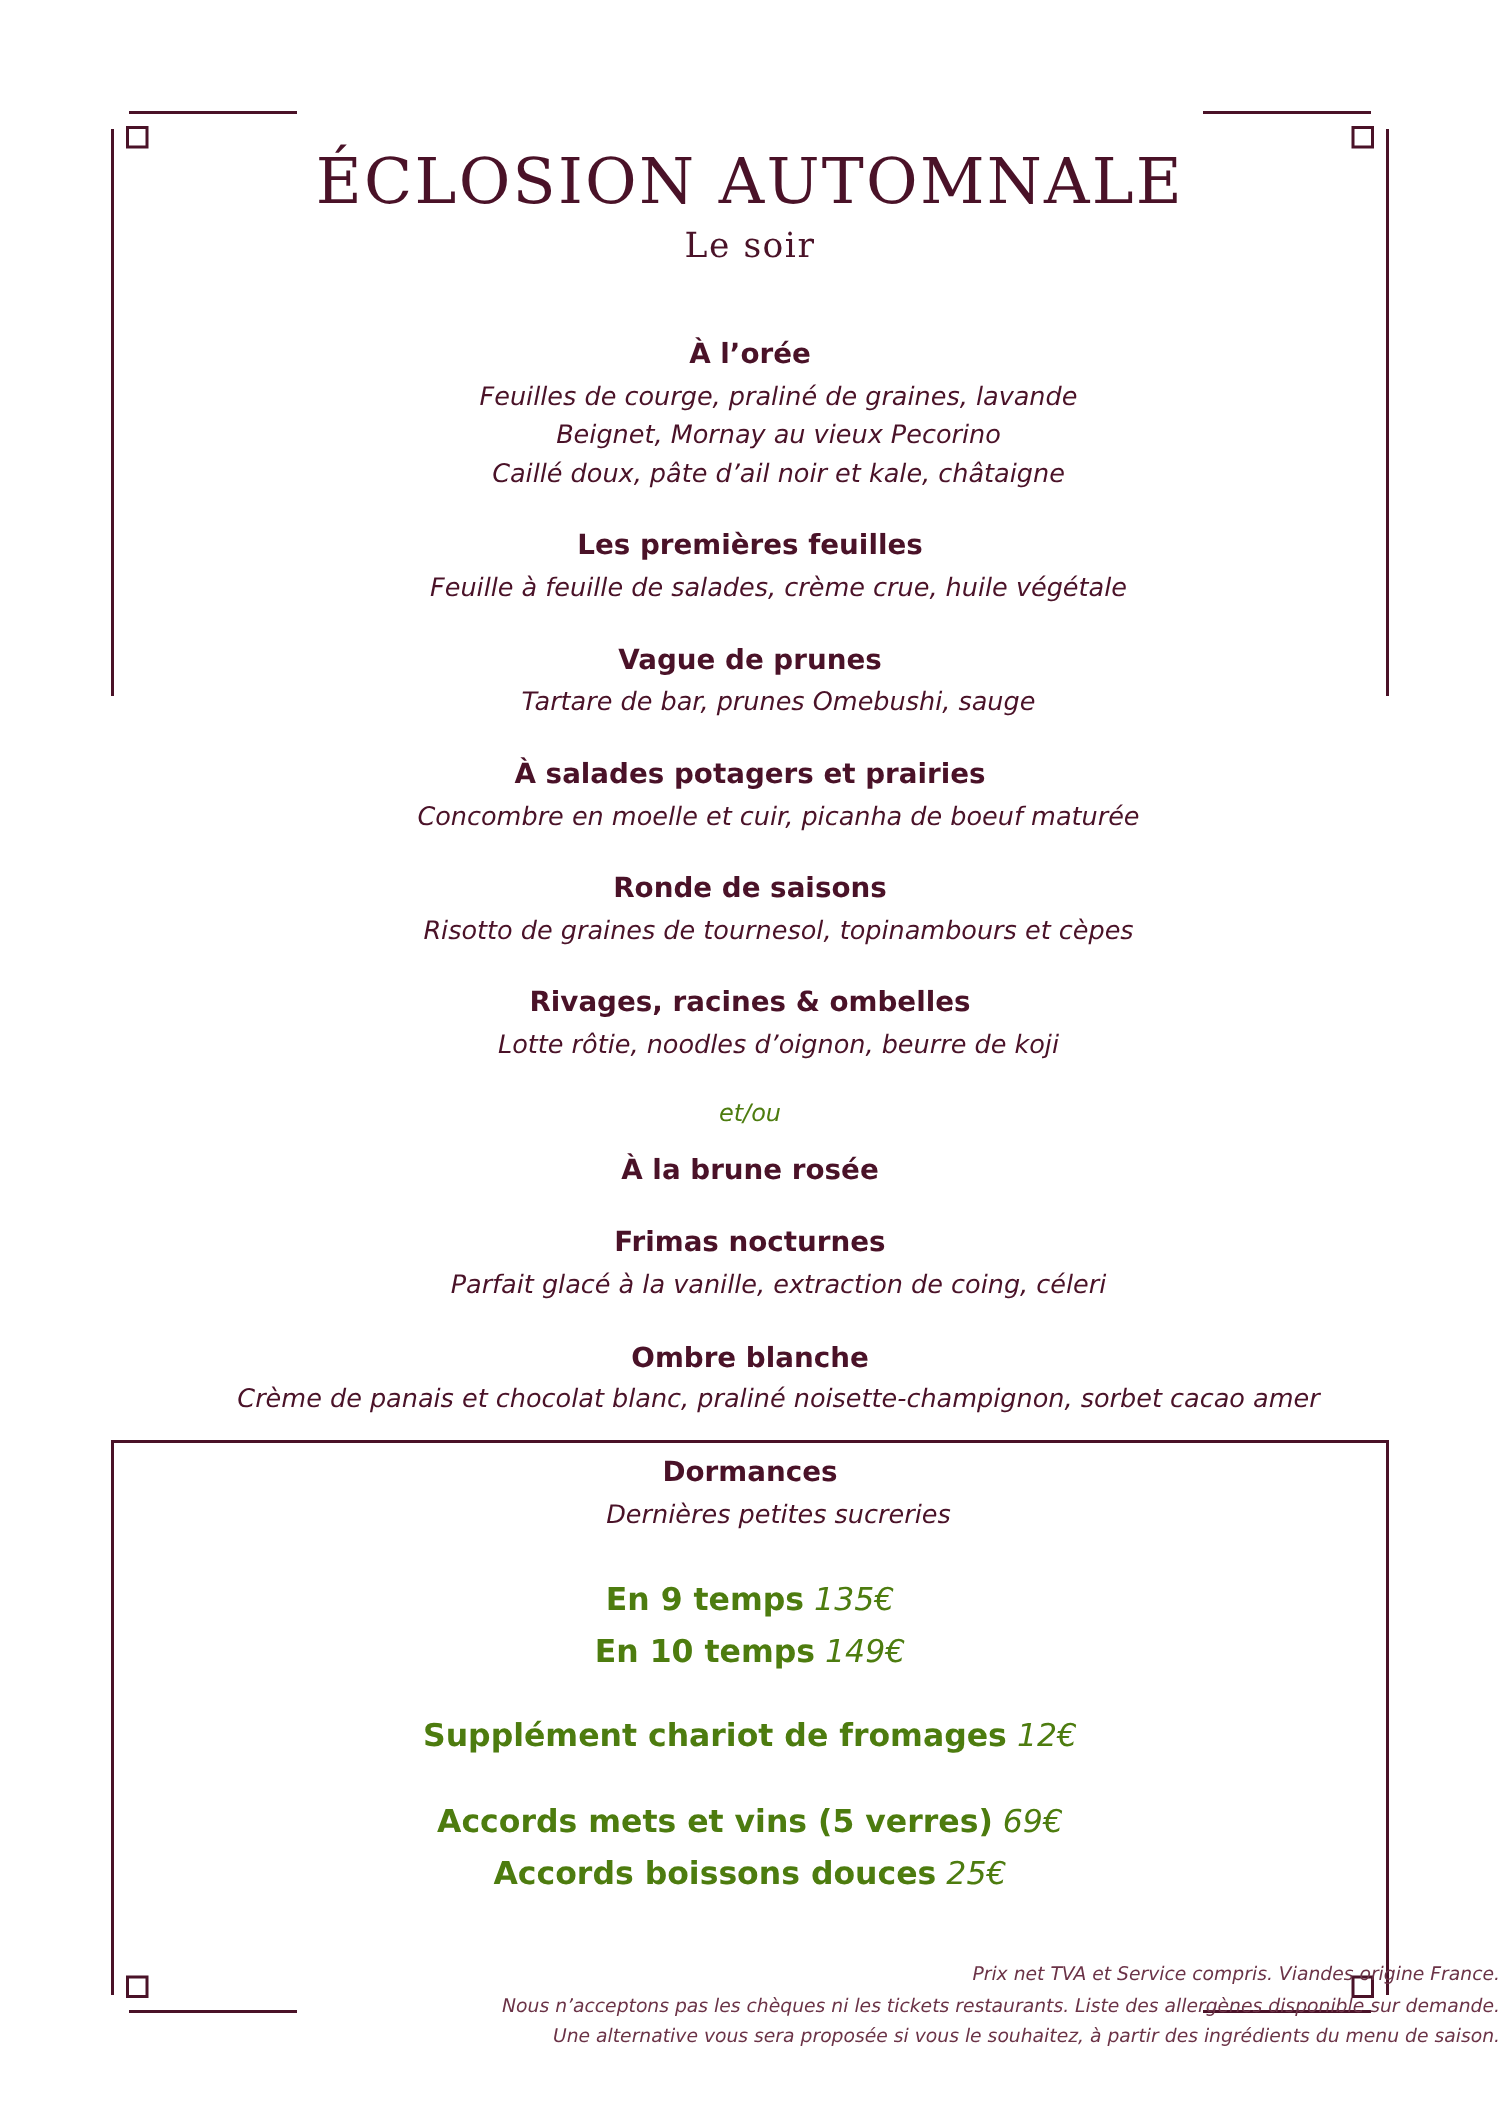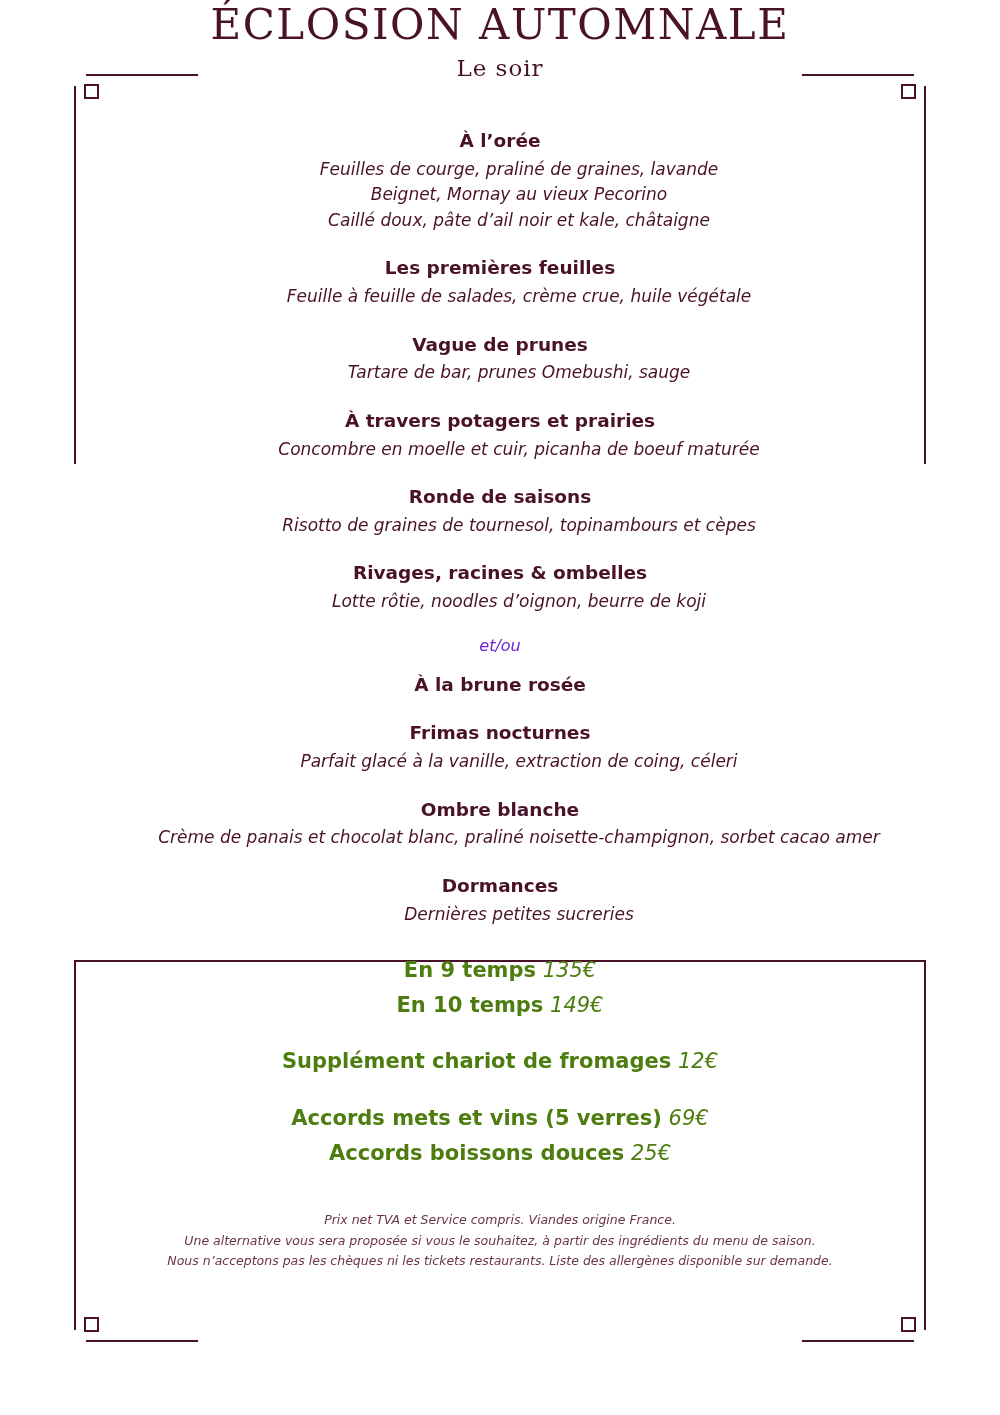--- a/index.html
+++ b/index.html
@@ -60,20 +60,21 @@
 
   
   .content {
     position: absolute;
     left: 0;
     top: 0;
     width: 1000px;
     text-align: center;
   }
   .title {
+    margin-top: 96px;
     font-family: "DejaVu Serif", serif;
     font-size: 42px;
     letter-spacing: 1.5px;
     font-weight: 400;
     color: #4a1228;
   }
   .subtitle {
     margin-top: 6px;
     font-family: "DejaVu Serif", serif;
     font-size: 23px;
@@ -98,40 +99,41 @@
     color: #4a1228;
     line-height: 1.5;
     margin-top: 2px;
     padding-left: 38px;
   }
   .etou {
     font-family: "DejaVu Sans", sans-serif;
     font-style: italic;
     font-size: 16px;
     margin: 18px 0 16px 0;
-    color: #6d28d9;
+    color: #4d7c0f;
   }
 
   .prices { margin-top: 26px; }
   .price-line {
     font-size: 21px;
     line-height: 1.65;
     color: #4d7c0f;
   }
   .price-line .lbl { font-weight: bold; }
   .price-line .val { font-style: italic; }
   .price-group { margin-bottom: 22px; }
 
   .footnotes {
     margin-top: 40px;
     font-family: "DejaVu Sans", sans-serif;
     font-style: italic;
     font-size: 12.5px;
     line-height: 1.65;
     color: #6b3347;
+    text-align: right;
   }
 </style>
 </head>
 <body>
 
 <div class="frame">
   <div class="bar bar-left-top"></div>
   <div class="bar bar-left-bot"></div>
   <div class="bar bar-right-top"></div>
   <div class="bar bar-right-bot"></div>
@@ -162,21 +164,21 @@
       <div class="course-name">Les premières feuilles</div>
       <div class="course-desc">Feuille à feuille de salades, crème crue, huile végétale</div>
     </div>
 
     <div class="course">
       <div class="course-name">Vague de prunes</div>
       <div class="course-desc">Tartare de bar, prunes Omebushi, sauge</div>
     </div>
 
     <div class="course">
-      <div class="course-name">À travers potagers et prairies</div>
+      <div class="course-name">À salades potagers et prairies</div>
       <div class="course-desc">Concombre en moelle et cuir, picanha de boeuf maturée</div>
     </div>
 
     <div class="course">
       <div class="course-name">Ronde de saisons</div>
       <div class="course-desc">Risotto de graines de tournesol, topinambours et cèpes</div>
     </div>
 
     <div class="course">
       <div class="course-name">Rivages, racines &amp; ombelles</div>
@@ -234,17 +236,17 @@
       <div class="price-line">
         <span class="lbl">Accords boissons douces</span>
         <span class="val">25€</span>
       </div>
     </div>
 
   </div>
 
   <div class="footnotes">
     <div>Prix net TVA et Service compris. Viandes origine France.</div>
+    <div>Nous n’acceptons pas les chèques ni les tickets restaurants. Liste des allergènes disponible sur demande.</div>
     <div>Une alternative vous sera proposée si vous le souhaitez, à partir des ingrédients du menu de saison.</div>
-    <div>Nous n’acceptons pas les chèques ni les tickets restaurants. Liste des allergènes disponible sur demande.</div>
   </div>
 
 </div>
 
 </body></html>

